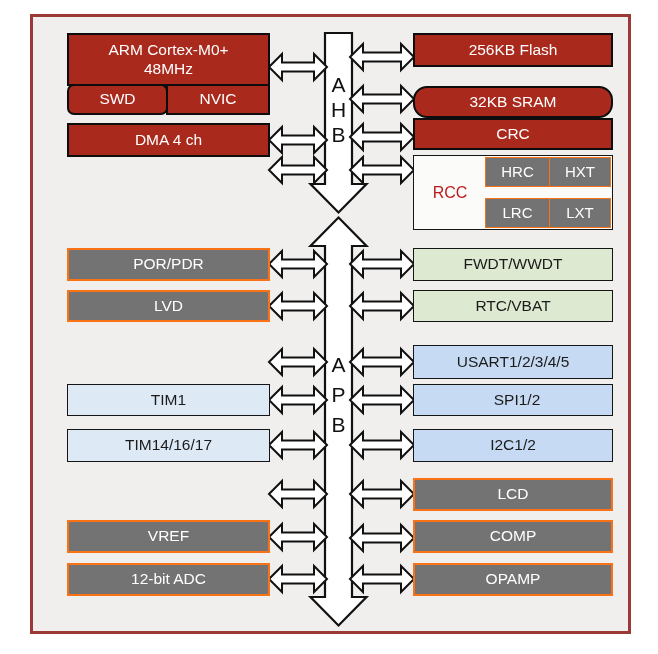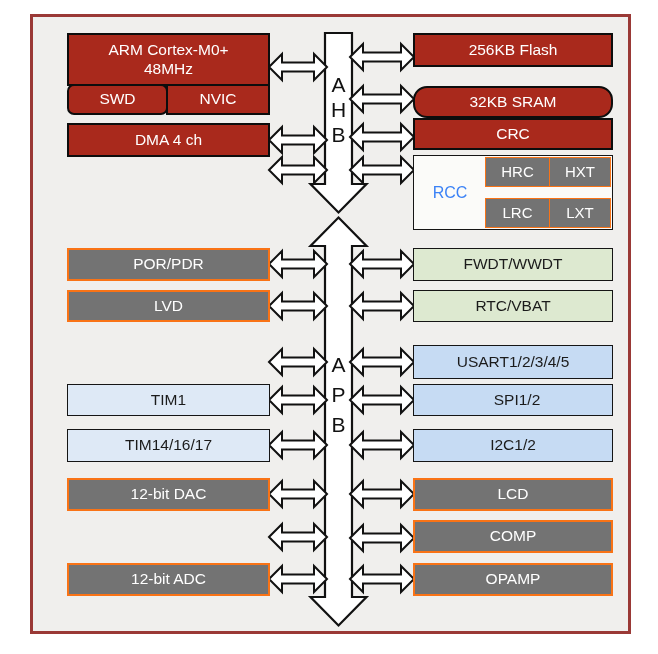--- a/index.html
+++ b/index.html
@@ -33,21 +33,21 @@
   .dblue { background:#737373; color:#ffffff; border:2px solid #f97316; }
   .lblue { background:#C6DBF3; }
   .pale  { background:#DEE9F6; }
   .green { background:#DDE9D0; }
   .white { background:#FBFBF9; }
   .sub   { font-size:15px; border-width:1.5px; }
   .nolabel-group { z-index:2; }
   .rcc-label {
     position:absolute; z-index:3;
     display:flex; align-items:center; justify-content:center;
-    font-size:16px; color:#3b82f6;
+    font-size:16px; color:#b91c1c;
   }
   .bus-label {
     position:absolute; z-index:3;
     width:27px; text-align:center;
     font-size:21px; color:#111111;
   }
   .bus-label span { display:block; }
   #ahb-label { left:325px; top:72px; }
   #ahb-label span { line-height:25px; }
   #apb-label { left:325px; top:350px; }
@@ -89,21 +89,21 @@
 
   <div class="block red" style="left:67px;  top:33px;  width:203px; height:53px;">ARM Cortex-M0+
 48MHz</div>
   <div class="block red" style="left:67px;  top:84px;  width:101px; height:31px;border-radius:7px;">SWD</div>
   <div class="block red" style="left:166px; top:84px;  width:104px; height:31px;">NVIC</div>
   <div class="block red" style="left:67px;  top:123px; width:203px; height:34px;">DMA 4 ch</div>
   <div class="block dblue" style="left:67px;  top:248px; width:203px; height:33px;">POR/PDR</div>
   <div class="block dblue" style="left:67px;  top:290px; width:203px; height:32px;">LVD</div>
   <div class="block pale" style="left:67px;  top:384px; width:203px; height:32px;">TIM1</div>
   <div class="block pale" style="left:67px;  top:429px; width:203px; height:33px;">TIM14/16/17</div>
-  <div class="block dblue" style="left:67px;  top:478px; width:203px; height:33px;">12-bit DAC</div>
+  <div class="block dblue" style="left:67px;  top:520px; width:203px; height:33px;">VREF</div>
   <div class="block dblue" style="left:67px;  top:563px; width:203px; height:33px;">12-bit ADC</div>
 
   <div class="block red" style="left:413px; top:33px;  width:200px; height:34px;">256KB Flash</div>
   <div class="block red" style="left:413px; top:86px;  width:200px; height:32px;border-radius:14px;">32KB SRAM</div>
   <div class="block red" style="left:413px; top:118px; width:200px; height:32px;">CRC</div>
 
   <div class="block white nolabel-group" style="left:413px; top:155px; width:200px; height:75px;"></div>
   <div class="rcc-label" style="left:415px; top:156px; width:70px; height:73px;">RCC</div>
   <div class="block dblue sub" style="left:485px; top:157px; width:65px; height:30px;">HRC</div>
   <div class="block dblue sub" style="left:549px; top:157px; width:62px; height:30px;">HXT</div>

